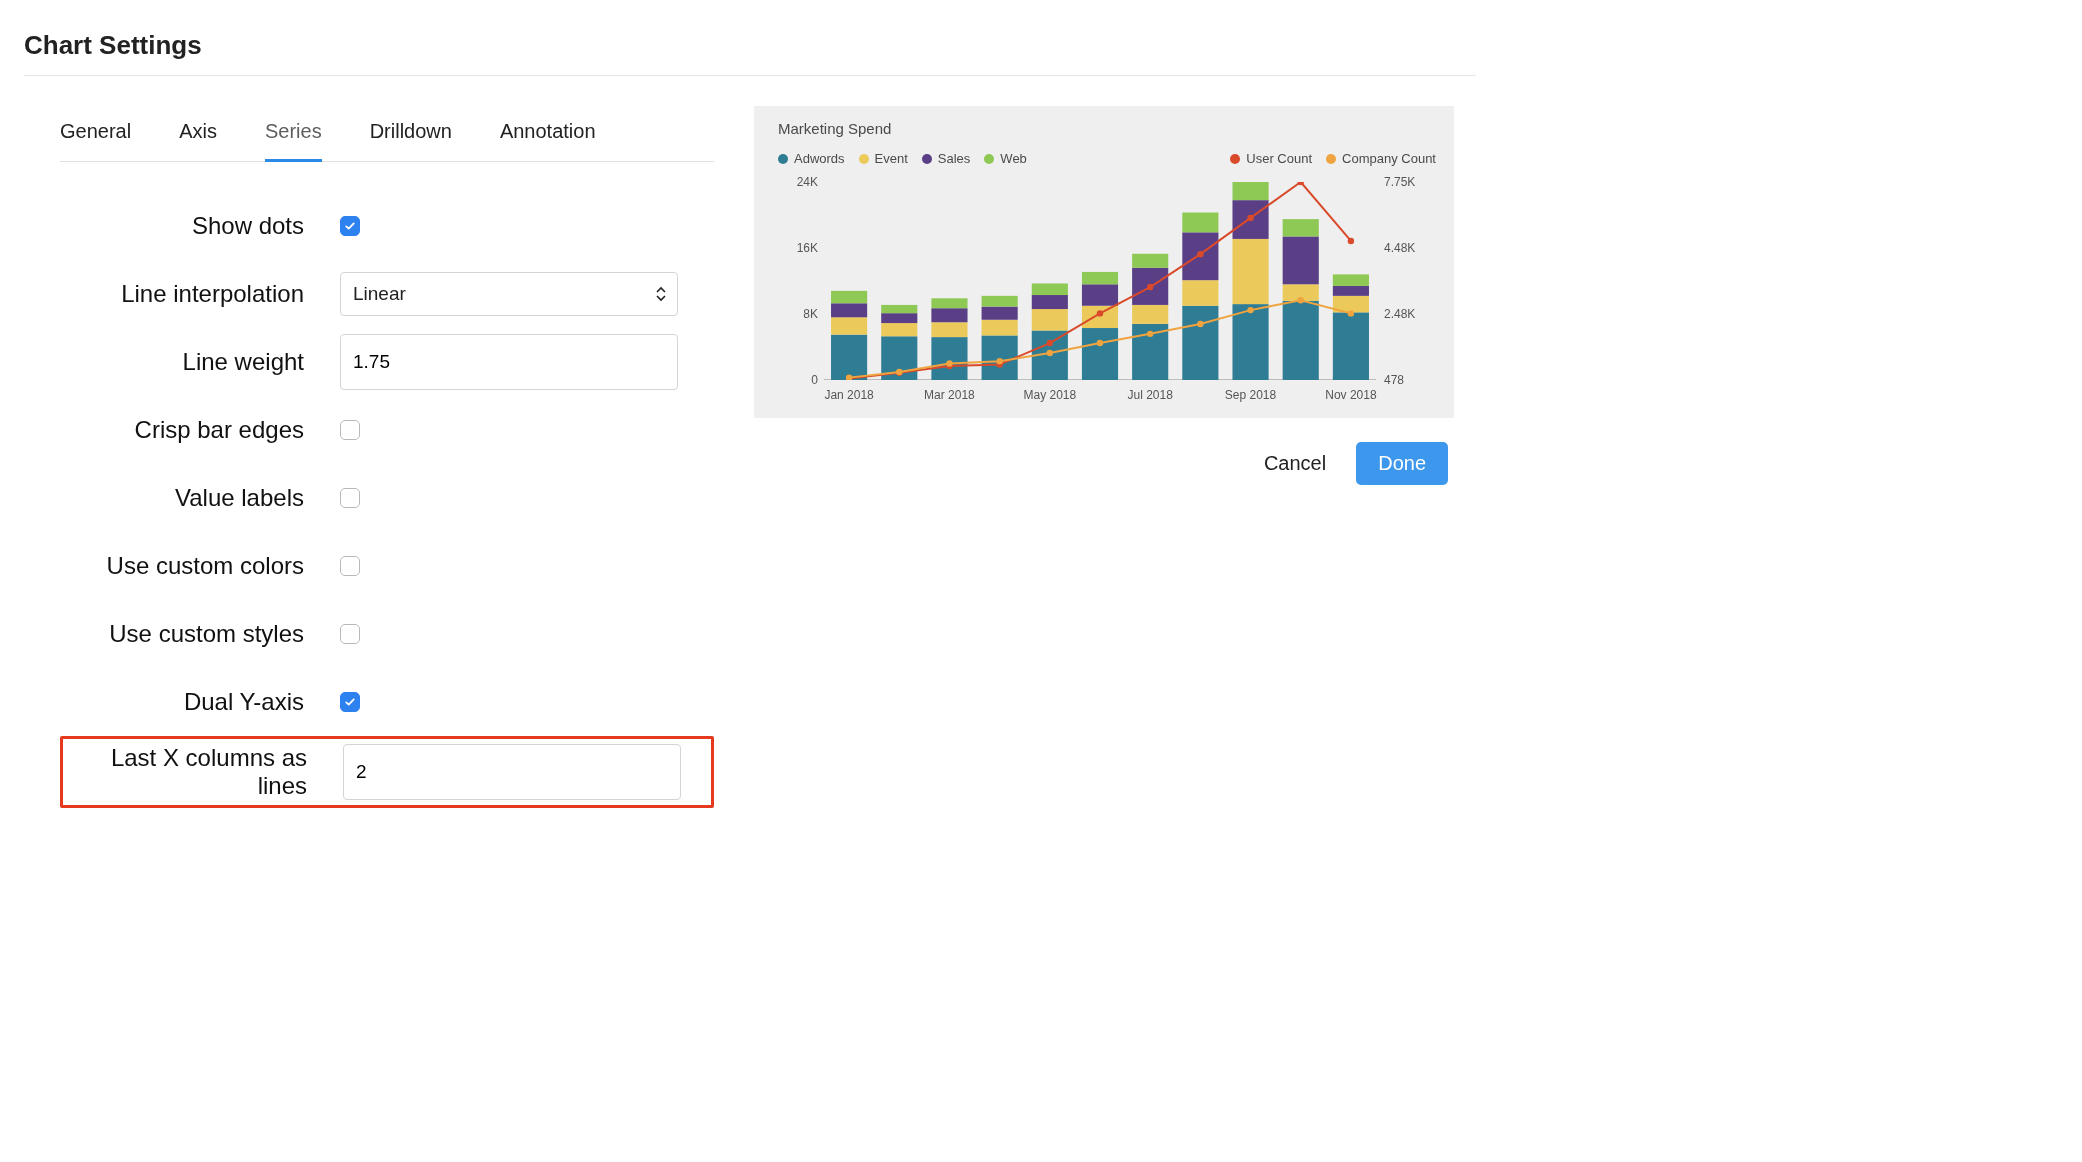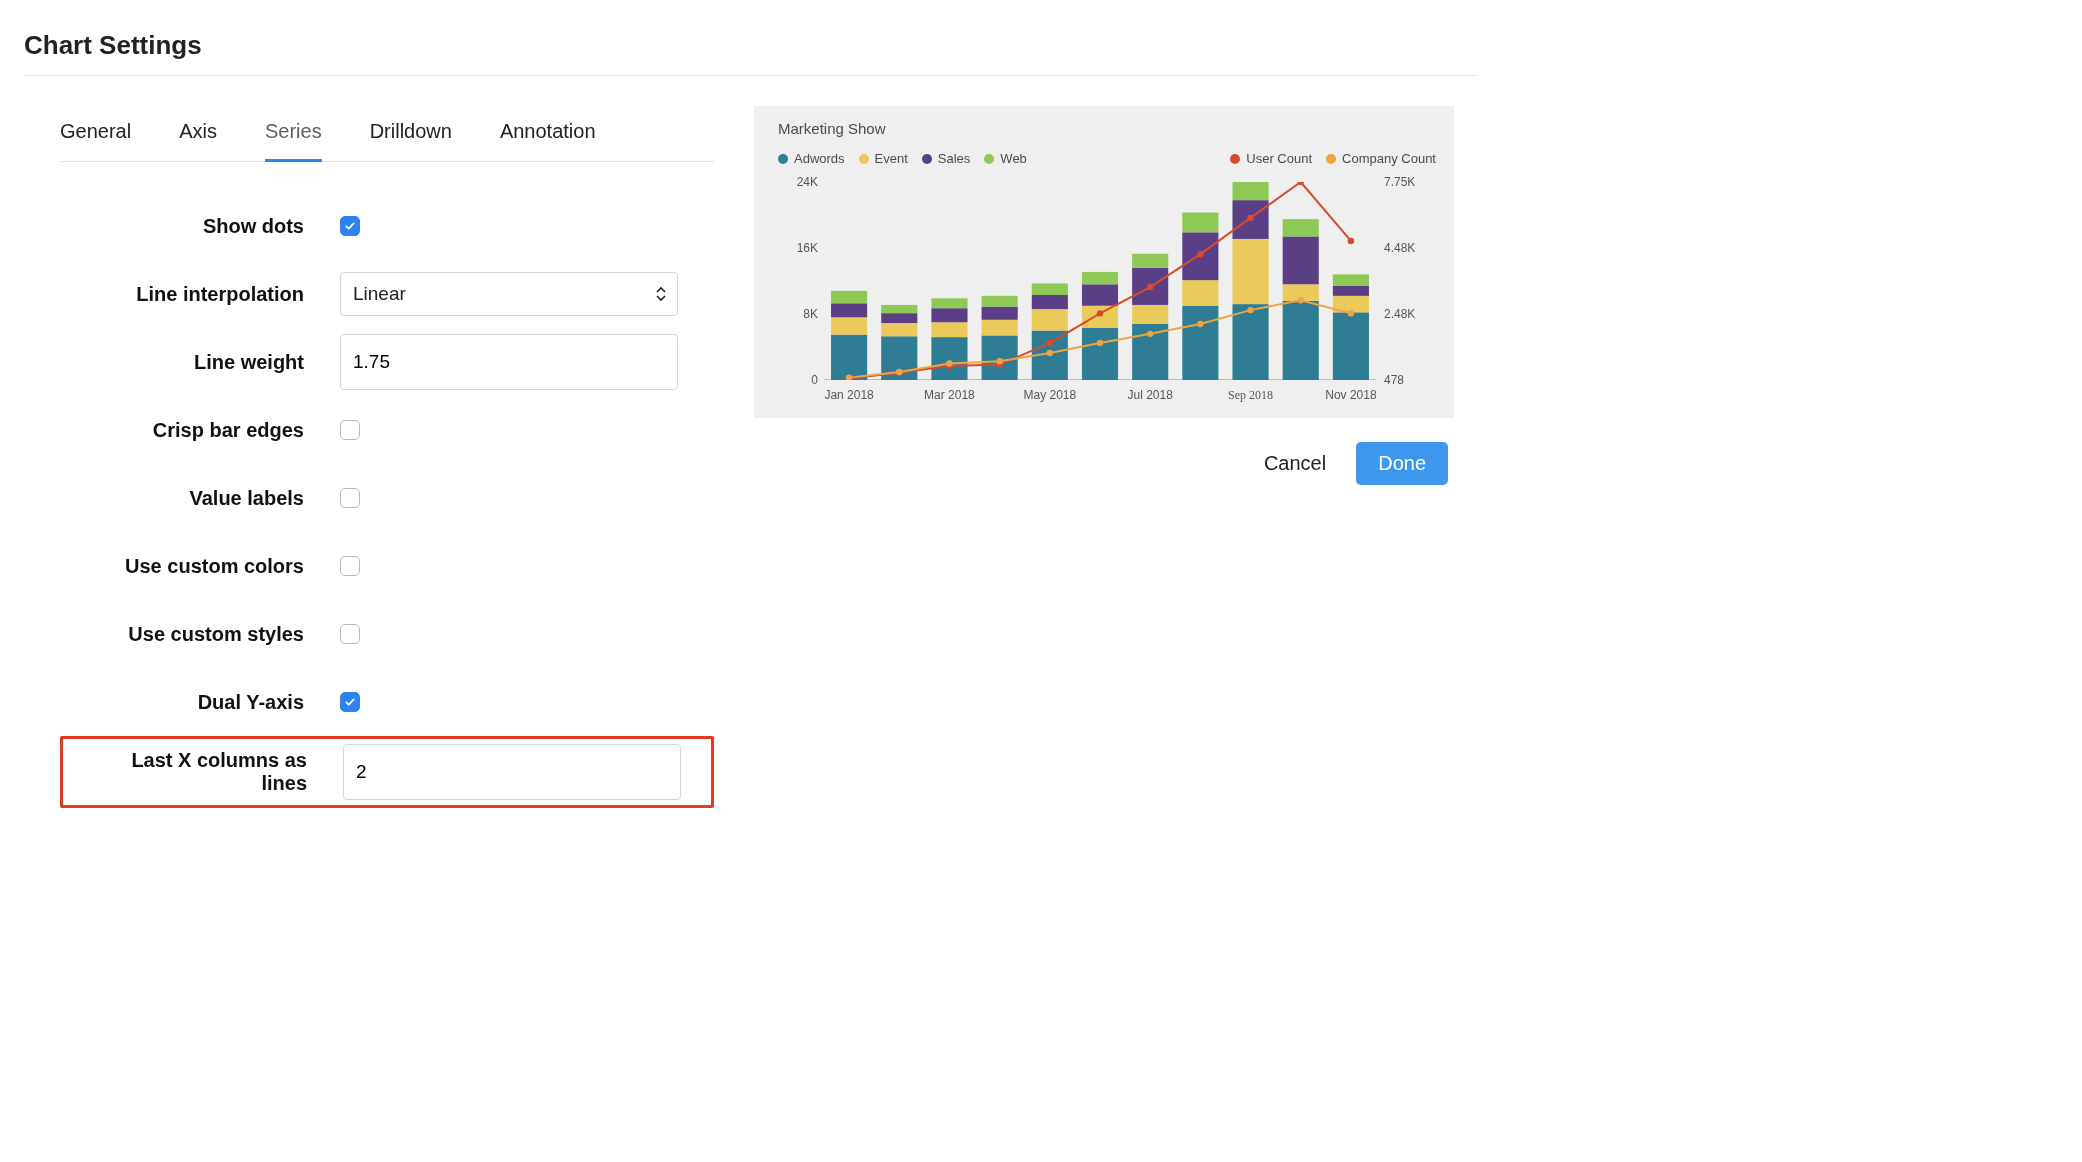--- a/index.html
+++ b/index.html
@@ -14,21 +14,21 @@
   
   .tabs { display: flex; border-bottom: 1px solid #e1e1e1; }
   .tab { padding: 14px 0 18px 0; margin-right: 48px; font-size: 20px; color: #222; cursor: pointer; position: relative; }
   .tab.active { color: #5e5e5e; }
   .tab.active::after { content: ""; position: absolute; left: 0; right: 0; bottom: -1px; height: 3px; background: #2a8ae6; }
 
   
   .form { padding: 30px 0 0 0; }
   .form-row { display: flex; align-items: center; height: 68px; }
   .form-row.highlight { border: 3px solid #e63a1f; border-radius: 2px; height: 72px; }
-  .form-label { width: 280px; text-align: right; padding-right: 36px; font-size: 20px; font-weight: 700; color: #111; }
+  .form-label { width: 280px; text-align: right; padding-right: 36px; font-size: 24px; font-weight: 400; color: #111; }
   .form-ctrl { flex: 1; display: flex; align-items: center; }
   .checkbox { width: 20px; height: 20px; border-radius: 5px; border: 1px solid #b8b8b8; background: #fff; display: inline-flex; align-items: center; justify-content: center; cursor: pointer; }
   .checkbox.checked { background: #2e82ef; border-color: #2e82ef; }
   .checkbox.checked svg { display: block; }
   .checkbox svg { display: none; width: 12px; height: 12px; }
   .select { width: 338px; height: 44px; border: 1px solid #d5d5d5; border-radius: 4px; padding: 0 36px 0 12px; font-size: 19px; background: #fff; display: flex; align-items: center; position: relative; cursor: pointer; }
   .select .caret { position: absolute; right: 10px; top: 50%; transform: translateY(-50%); }
   .caret svg { display: block; }
   .input { width: 338px; height: 56px; border: 1px solid #d5d5d5; border-radius: 4px; padding: 0 12px; font-size: 19px; }
 
@@ -151,21 +151,21 @@
           <div class="form-ctrl">
             <input class="input" value="2" style="">
           </div>
         </div>
 
       </div>
     </div>
 
     <div class="right-col">
       <div class="chart-panel">
-        <div class="chart-title">Marketing Show</div>
+        <div class="chart-title">Marketing Spend</div>
         <div class="legend-row">
           <div class="legend-left" id="legend-left">
               <span class="lg-item">
                 <span class="lg-dot" style="background: rgb(47, 125, 148);"></span>
                 <span>Adwords</span>
               </span>
               <span class="lg-item">
                 <span class="lg-dot" style="background: rgb(236, 201, 91);"></span>
                 <span>Event</span>
               </span>
@@ -271,21 +271,21 @@
               <div class="ylab-r" style="bottom: 0%; top: auto; transform: translateY(50%);">478</div>
               <div class="ylab-r" style="bottom: 33.3001%; top: auto; transform: translateY(50%);">2.48K</div>
               <div class="ylab-r" style="bottom: 66.5669%; top: auto; transform: translateY(50%);">4.48K</div>
               <div class="ylab-r" style="bottom: 100%; top: auto; transform: translateY(50%);">7.75K</div>
             </div>
           <div class="x-labels-row" id="xL">
               <div class="xlab" style="left: 4.54545%;">Jan 2018</div>
               <div class="xlab" style="left: 22.7273%;">Mar 2018</div>
               <div class="xlab" style="left: 40.9091%;">May 2018</div>
               <div class="xlab" style="left: 59.0909%;">Jul 2018</div>
-              <div class="xlab" style="left: 77.2727%; font-family: Liberation Serif, serif;">Sep 2018</div>
+              <div class="xlab" style="left: 77.2727%;">Sep 2018</div>
               <div class="xlab" style="left: 95.4545%;">Nov 2018</div>
             </div>
         </div>
       </div>
       <div class="actions">
         <button class="btn-cancel">Cancel</button>
         <button class="btn-done">Done</button>
       </div>
     </div>
   </div>

